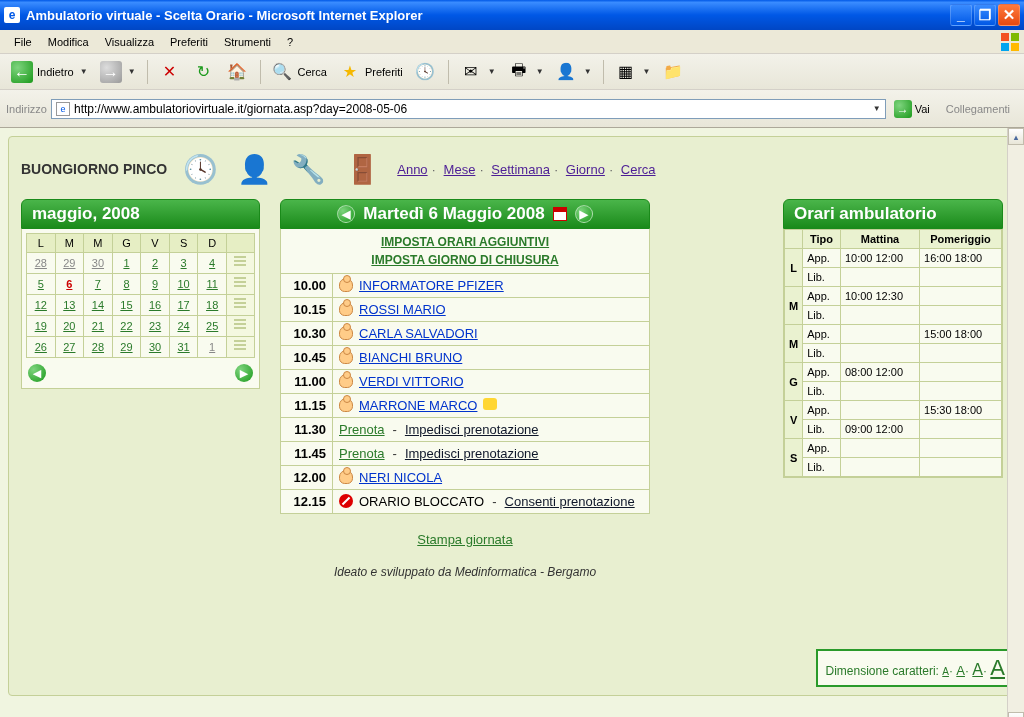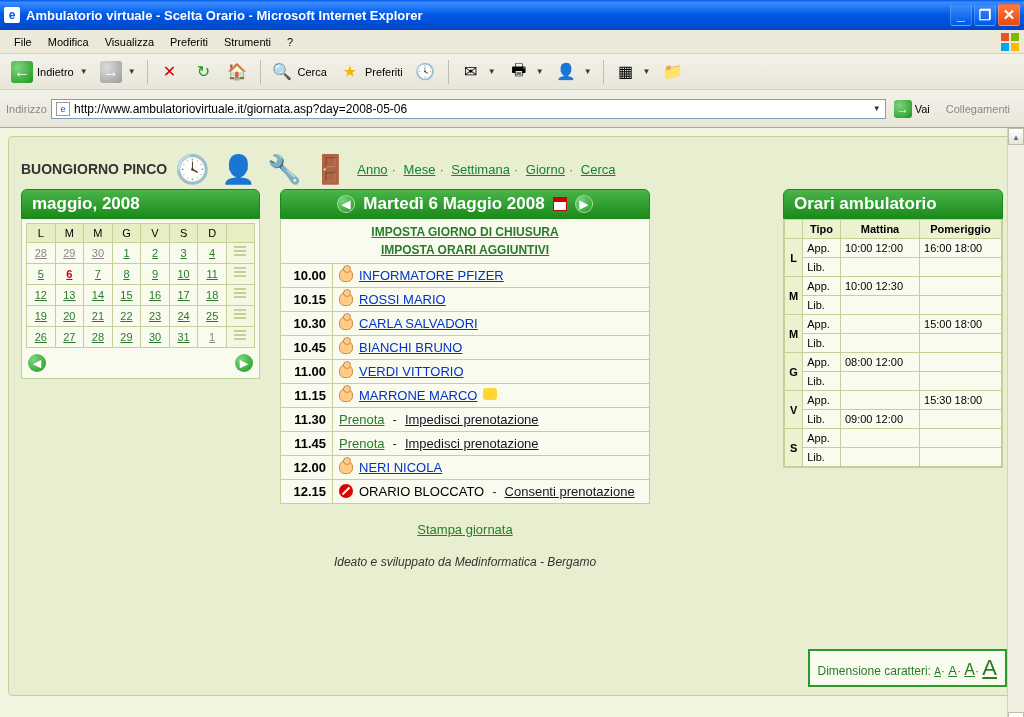--- a/index.html
+++ b/index.html
@@ -36,25 +36,25 @@
 .addr-input .pageicon { width: 14px; height: 14px; background: #fff; border: 1px solid #999; font-size: 9px; display: flex; align-items: center; justify-content: center; color: #0058e6; }
 .gobtn { display: flex; align-items: center; gap: 3px; padding: 2px 4px; }
 .gobtn .ticon { width: 18px; height: 18px; font-size: 12px; }
 .links-label { color: #888; padding: 0 8px; }
 
 
 .content { background: #f0f5e0; height: 601px; overflow: auto; padding: 8px; position: relative; }
 .page { background: #e8efd0; border: 1px solid #c4d098; border-radius: 4px; padding: 12px; min-height: 560px; position: relative; }
 
 
-.greet-row { display: flex; align-items: center; gap: 6px; }
+.greet-row { display: flex; align-items: center; gap: 14px; margin-bottom: 10px; }
 .greet-text { font-size: 14px; font-weight: bold; color: #333; }
 .topicon { width: 40px; height: 40px; display: flex; align-items: center; justify-content: center; font-size: 28px; }
 .navlinks { font-size: 13px; }
-.navlinks a { color: #15803d; text-decoration: underline; }
+.navlinks a { color: #4c1d95; text-decoration: underline; }
 .navlinks .sep { color: #666; margin: 0 4px; }
 
 
 .columns { display: flex; gap: 20px; align-items: flex-start; }
 
 
 .minical { width: 239px; border-radius: 6px; }
 .minical-header { background: linear-gradient(to bottom, #4ab54a, #1a8a1a); color: white; font-weight: bold; font-size: 17px; padding: 4px 10px; border-radius: 6px 6px 0 0; border: 1px solid #1a8a1a; }
 .minical-body { background: #f9fbef; border: 1px solid #c4d098; border-top: none; padding: 4px; }
 .minical-table { width: 100%; border-collapse: collapse; font-size: 11px; }
@@ -97,21 +97,21 @@
 
 .hourscol { width: 220px; margin-left: auto; }
 .hours-header { background: linear-gradient(to bottom, #4ab54a, #1a8a1a); color: white; font-weight: bold; font-size: 17px; padding: 4px 10px; border-radius: 6px 6px 0 0; border: 1px solid #1a8a1a; }
 .hours-body { background: #f9fbef; border: 1px solid #c4d098; border-top: none; }
 .hours-table { width: 100%; border-collapse: collapse; font-size: 11px; }
 .hours-table th, .hours-table td { border: 1px solid #c4d098; padding: 3px 4px; text-align: left; }
 .hours-table th { background: #eaf2d0; font-weight: bold; text-align: center; }
 .hours-table td.dayletter { background: #eaf2d0; font-weight: bold; text-align: center; width: 16px; }
 
 
-.fontsize-box { position: absolute; bottom: 8px; right: 8px; border: 2px solid #2a9a2a; background: #f9fbef; padding: 4px 8px; font-size: 12px; color: #2a7a2a; margin-left: 30px; }
+.fontsize-box { position: absolute; bottom: 8px; right: 0; border: 2px solid #2a9a2a; background: #f9fbef; padding: 4px 8px; font-size: 12px; color: #2a7a2a; margin-left: 30px; }
 .fontsize-box a { color: #2a7a2a; text-decoration: underline; }
 .fontsize-box .a1 { font-size: 10px; }
 .fontsize-box .a2 { font-size: 13px; }
 .fontsize-box .a3 { font-size: 16px; }
 .fontsize-box .a4 { font-size: 22px; }
 .calicon { width: 14px; height: 14px; background: white; border: 1px solid #c00; display: inline-block; position: relative; }
 .calicon::before { content: ""; position: absolute; top: 0; left: 0; right: 0; height: 4px; background: #c00; }
 .weekicon { width: 12px; height: 12px; display: inline-block; background: repeating-linear-gradient(to bottom, #c4d098 0 2px, transparent 2px 4px); }
 
 .scrollbar-v { position: absolute; right: 0; top: 0; bottom: 0; width: 17px; background: #f1efe2; border-left: 1px solid #d4d0c8; }
@@ -313,22 +313,22 @@
 
       <div class="daycol">
         <div class="day-header">
           <div class="navarrow">◀</div>
           <span>Martedì 6 Maggio 2008</span>
           <span class="calicon"></span>
           <div class="navarrow">▶</div>
         </div>
         <div class="day-body">
           <div class="day-setlinks">
+            <a>IMPOSTA ORARI AGGIUNTIVI</a>
             <a>IMPOSTA GIORNO DI CHIUSURA</a>
-            <a>IMPOSTA ORARI AGGIUNTIVI</a>
           </div>
           <div class="slots" id="slots">
               <div class="slot">
                 <div class="time">10.00</div>
                 <div class="cell">
                   <span class="usericon"></span>
                   <a class="patient">INFORMATORE PFIZER</a>
                 </div>
               </div>
               <div class="slot">

